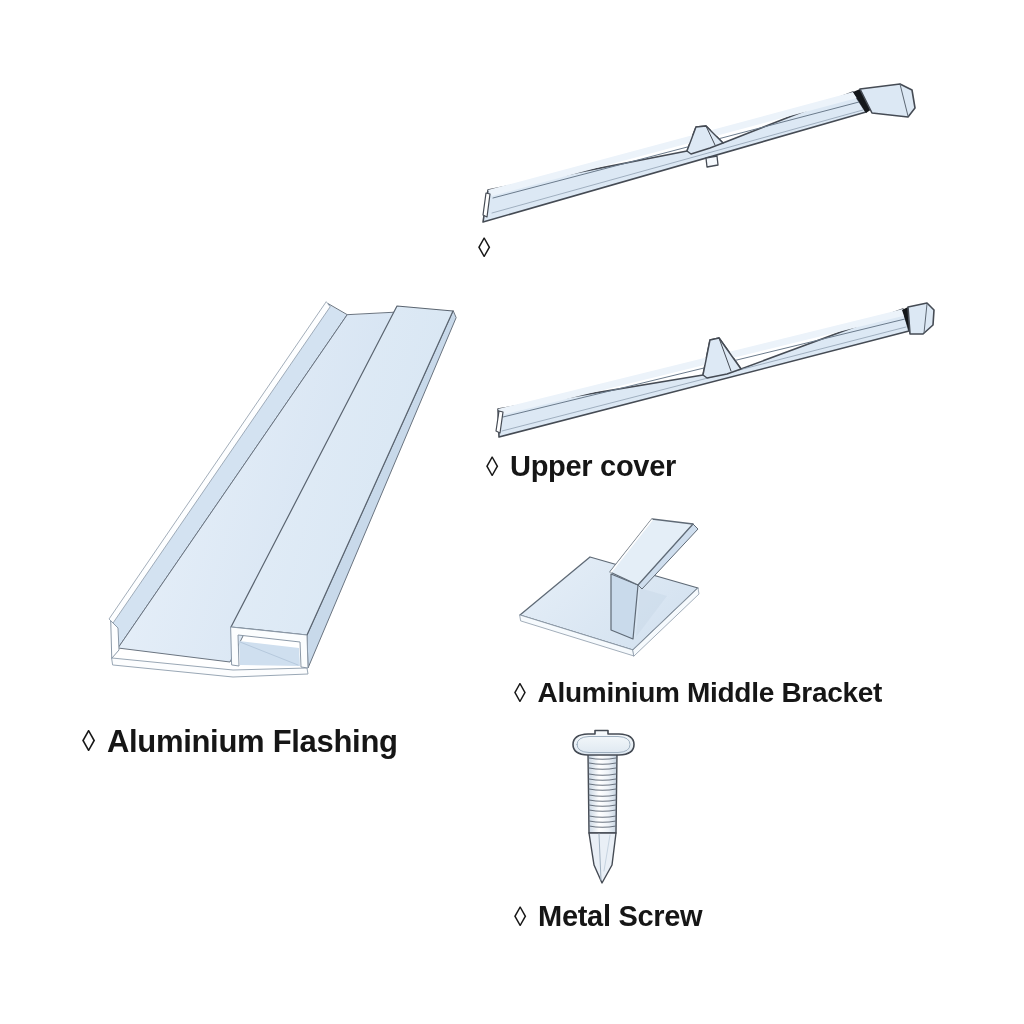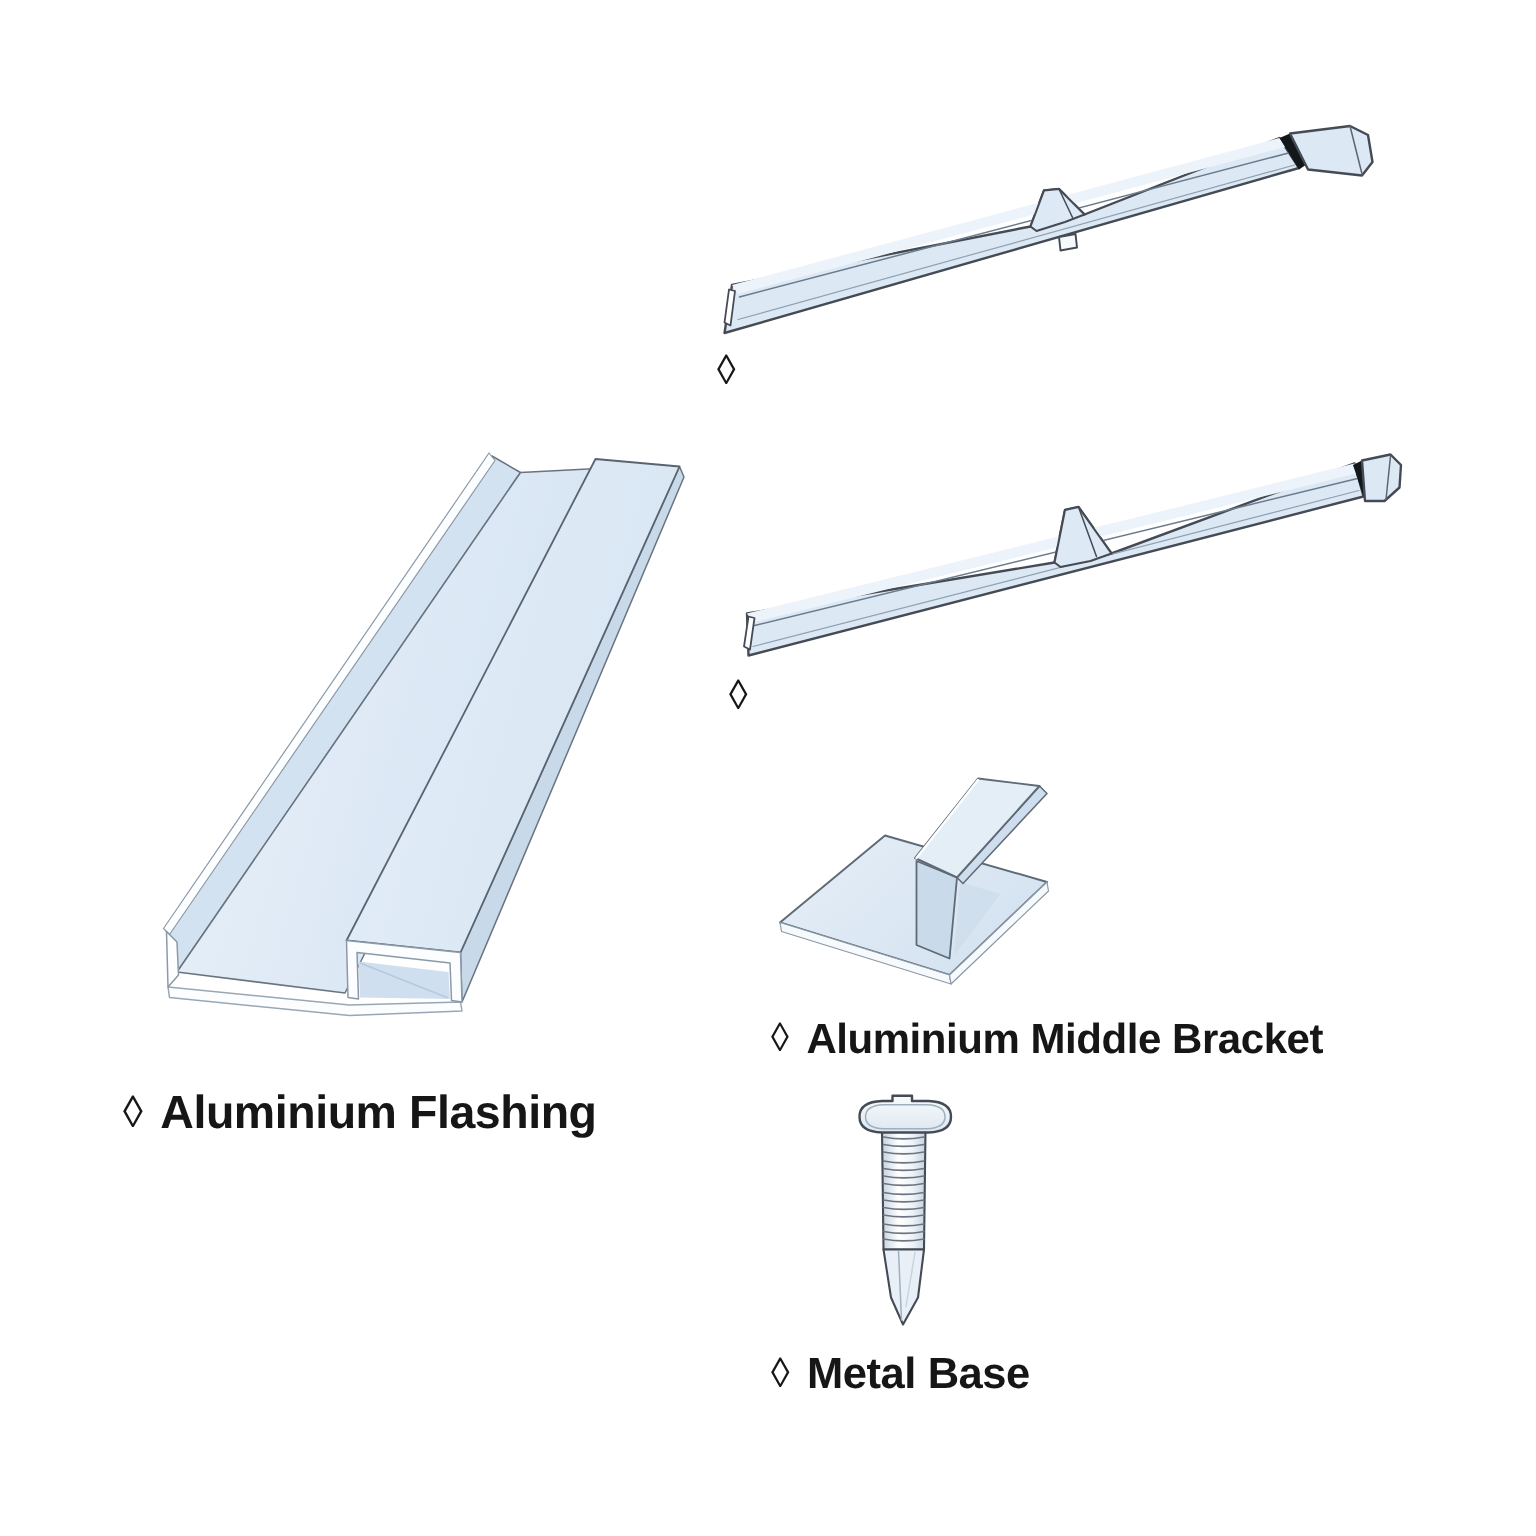--- a/index.html
+++ b/index.html
@@ -162,30 +162,31 @@
       <path d="M29,22.5 Q29,15 41,14.5 L70,14.5 Q82,15 82,22.5 Q82,30 70,30.5 L41,30.5 Q29,30 29,22.5 Z" fill="none" stroke="#9fb0c0" stroke-width="1"></path>
     </g>
   </svg>
 
   <div class="part-label lbl-base">
     <span class="bullet">◊</span>
   </div>
 
   <div class="part-label lbl-upper">
     <span class="bullet">◊</span>
+    <span class="text">Upper cover</span>
   </div>
 
   <div class="part-label lbl-flash">
     <span class="bullet">◊</span>
     <span class="text">Aluminium Flashing</span>
   </div>
 
   <div class="part-label lbl-bracket">
     <span class="bullet">◊</span>
     <span class="text">Aluminium Middle Bracket</span>
   </div>
 
   <div class="part-label lbl-screw">
     <span class="bullet">◊</span>
-    <span class="text">Metal Base</span>
+    <span class="text">Metal Screw</span>
   </div>
 
 </div>
 
 </body></html>

